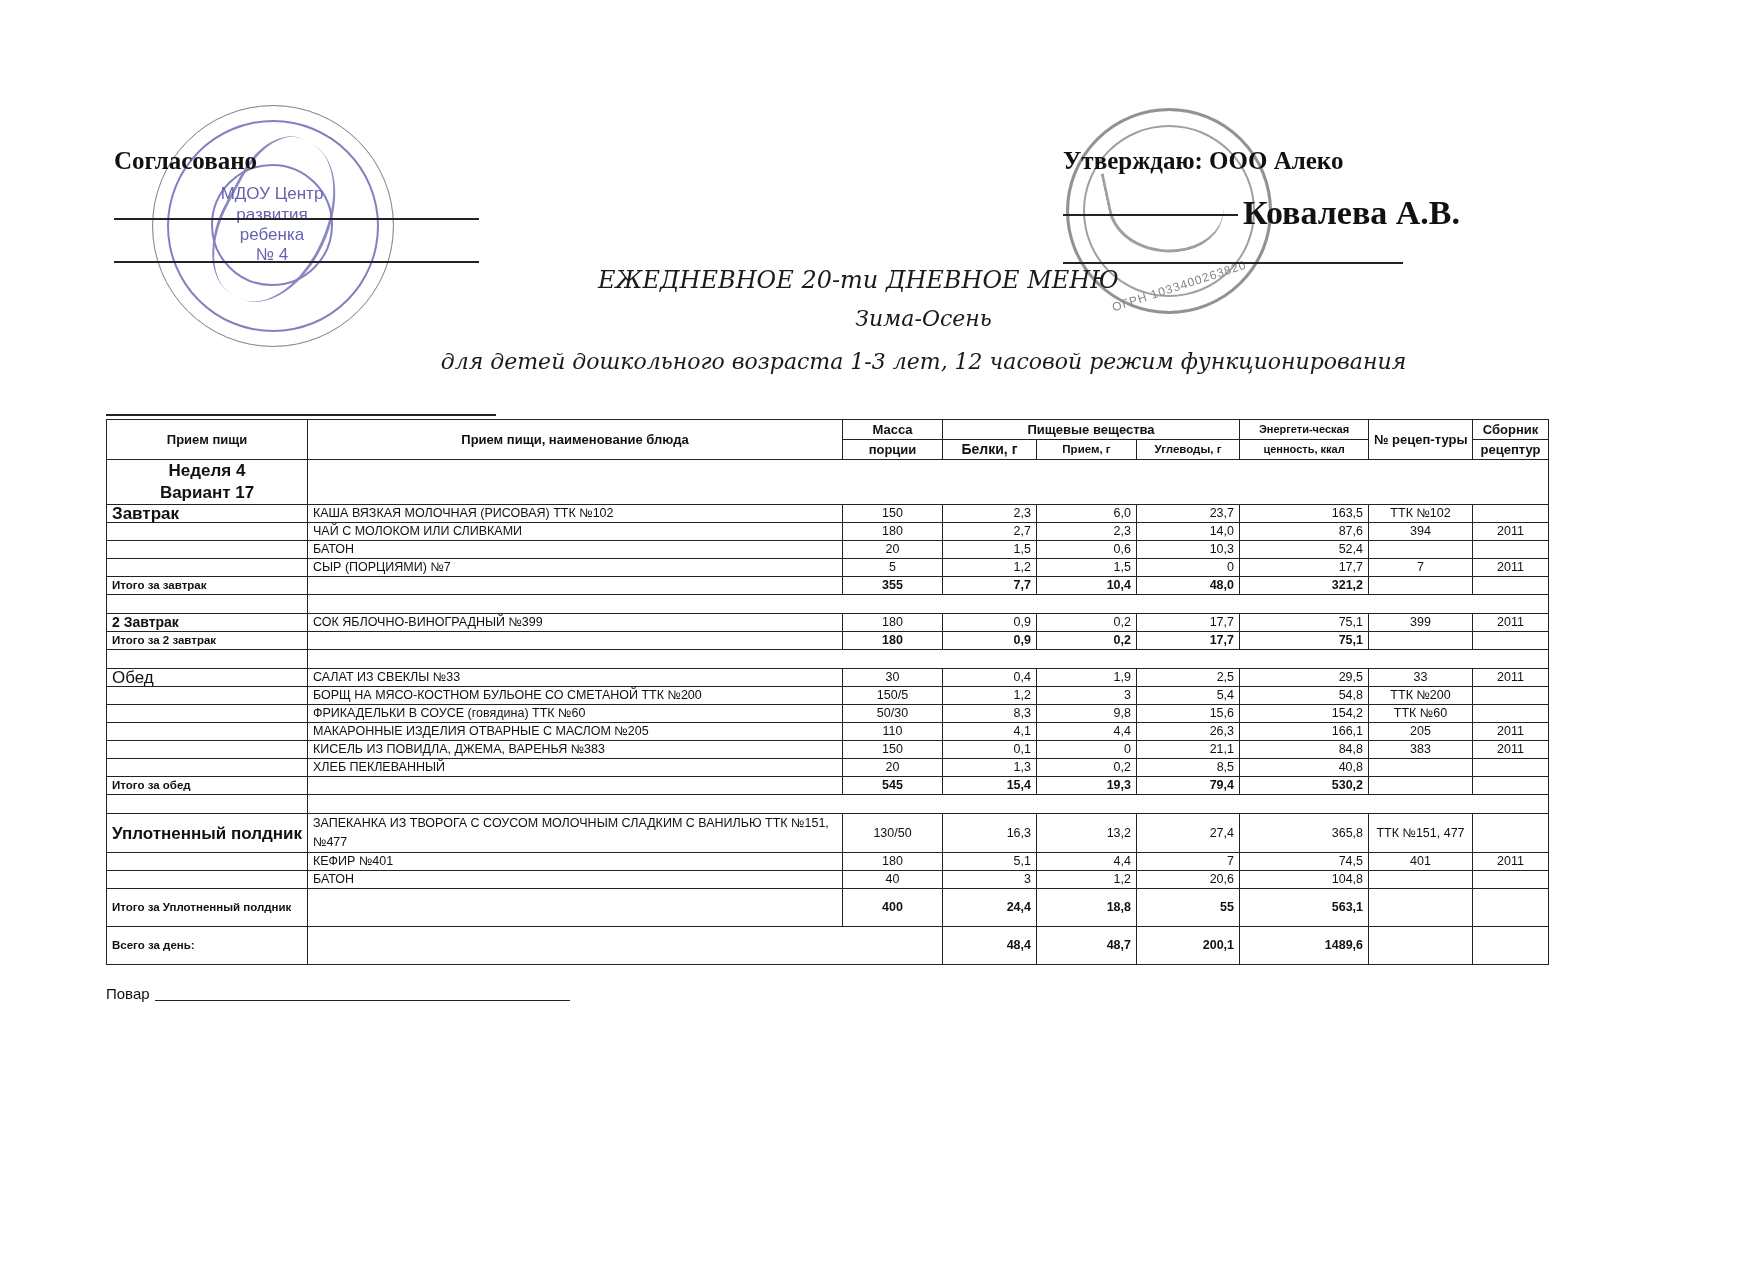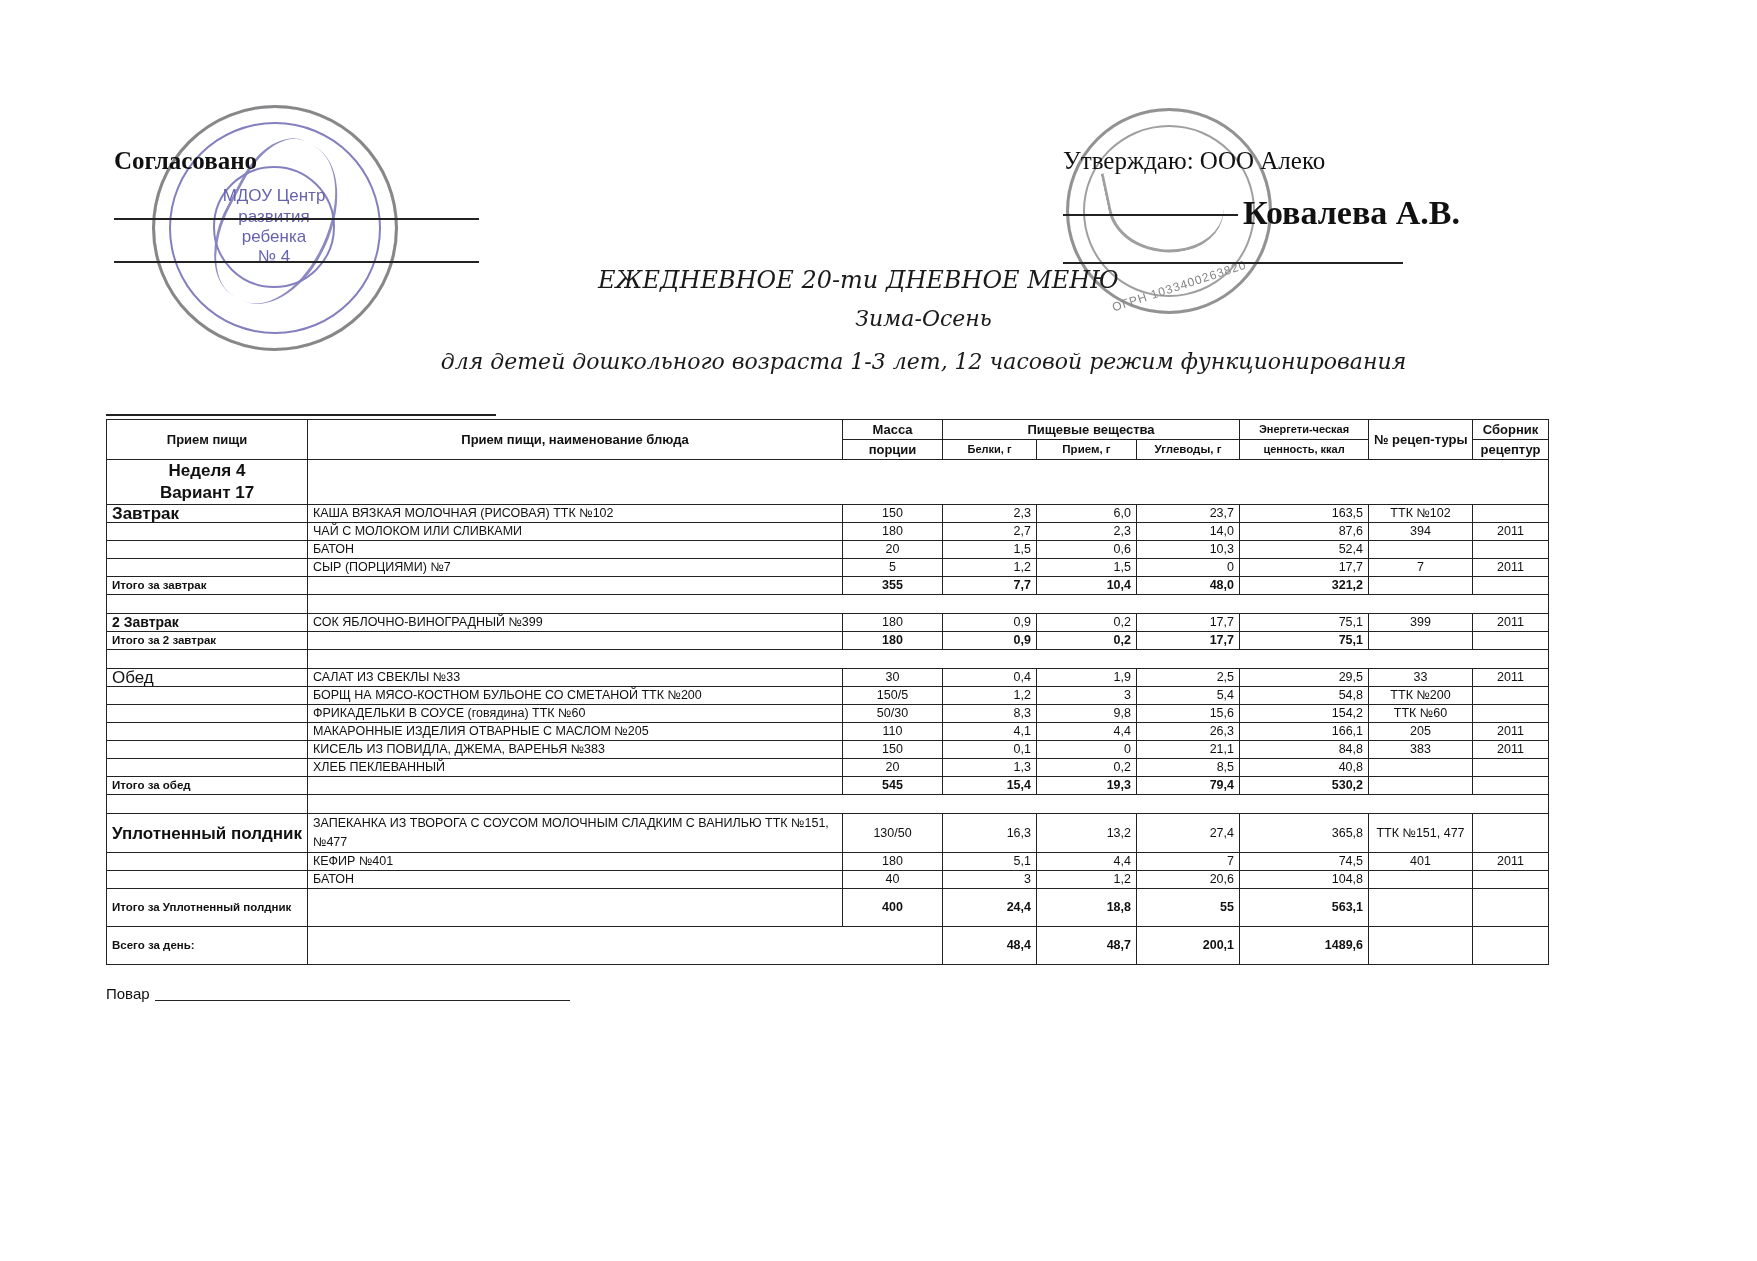--- a/index.html
+++ b/index.html
@@ -3,28 +3,28 @@
 <meta charset="utf-8">
 <style>
   html, body { margin: 0; padding: 0; background: #ffffff; }
   body { width: 1757px; height: 1261px; position: relative; overflow: hidden;
          font-family: "Liberation Sans", sans-serif; color: #111; }
   .page { position: absolute; left: 0; top: 0; width: 1757px; height: 1261px; }
 
   .approve-left { position: absolute; left: 114px; top: 147px;
     font-family: "Liberation Serif", serif; font-weight: bold; font-size: 25px; }
   .approve-right { position: absolute; left: 1063px; top: 147px;
-    font-family: "Liberation Serif", serif; font-weight: normal; font-size: 25px; }
+    font-family: "Liberation Serif", serif; font-weight: bold; font-size: 25px; }
   .approve-name { position: absolute; left: 1243px; top: 194px;
     font-family: "Liberation Serif", serif; font-weight: bold; font-size: 34px; }
   .sigline { position: absolute; height: 2px; background: #222; }
 
   .stamp { position: absolute; border-radius: 50%; }
   .stamp-left { left: 152px; top: 105px; width: 240px; height: 240px;
-    border: 3px solid #737373; box-shadow: inset 0 0 0 14px #fff, inset 0 0 0 16px #6f6bb5; opacity: .85; }
+    border: 1px solid #737373; box-shadow: inset 0 0 0 14px #fff, inset 0 0 0 16px #6f6bb5; opacity: .85; }
   .stamp-left .inner { position: absolute; left: 58px; top: 58px; width: 118px; height: 118px;
     border: 2px solid #6f6bb5; border-radius: 50%; color: #4b47a0; font-size: 17px;
     text-align: center; font-family: "Liberation Sans Narrow", "Liberation Sans", sans-serif;
     display: flex; flex-direction: column; justify-content: center; line-height: 1.2; }
   .stamp-left .sig { position: absolute; left: 70px; top: 30px; width: 100px; height: 170px;
     border-left: 3px solid #3f3c99; border-right: 3px solid #3f3c99; border-radius: 40% 60% 50% 50%;
     transform: rotate(28deg); opacity: .7; }
   .stamp-right { left: 1066px; top: 108px; width: 200px; height: 200px;
     border: 3px solid #777; box-shadow: inset 0 0 0 14px #fff, inset 0 0 0 16px #888; opacity: .8; }
   .stamp-right .ogrn { position: absolute; left: 40px; bottom: 18px; font-size: 12px; color: #666;
@@ -113,21 +113,21 @@
         <th rowspan="2">Прием пищи</th>
         <th rowspan="2">Прием пищи, наименование блюда</th>
         <th>Масса</th>
         <th colspan="3">Пищевые вещества</th>
         <th style="font-size:11px;">Энергети-ческая</th>
         <th rowspan="2">№ рецеп-туры</th>
         <th>Сборник</th>
       </tr>
       <tr class="hdr-row">
         <th>порции</th>
-        <th style="font-size:11px;">Белки, г</th>
+        <th style="font-size:14px;">Белки, г</th>
         <th style="font-size:11.5px;">Прием, г</th>
         <th style="font-size:11.5px;">Углеводы, г</th>
         <th style="font-size:11px;">ценность, ккал</th>
         <th>рецептур</th>
       </tr>
     </thead>
     <tbody>
       <tr>
         <td class="week-cell">
           <div>Неделя 4</div>

